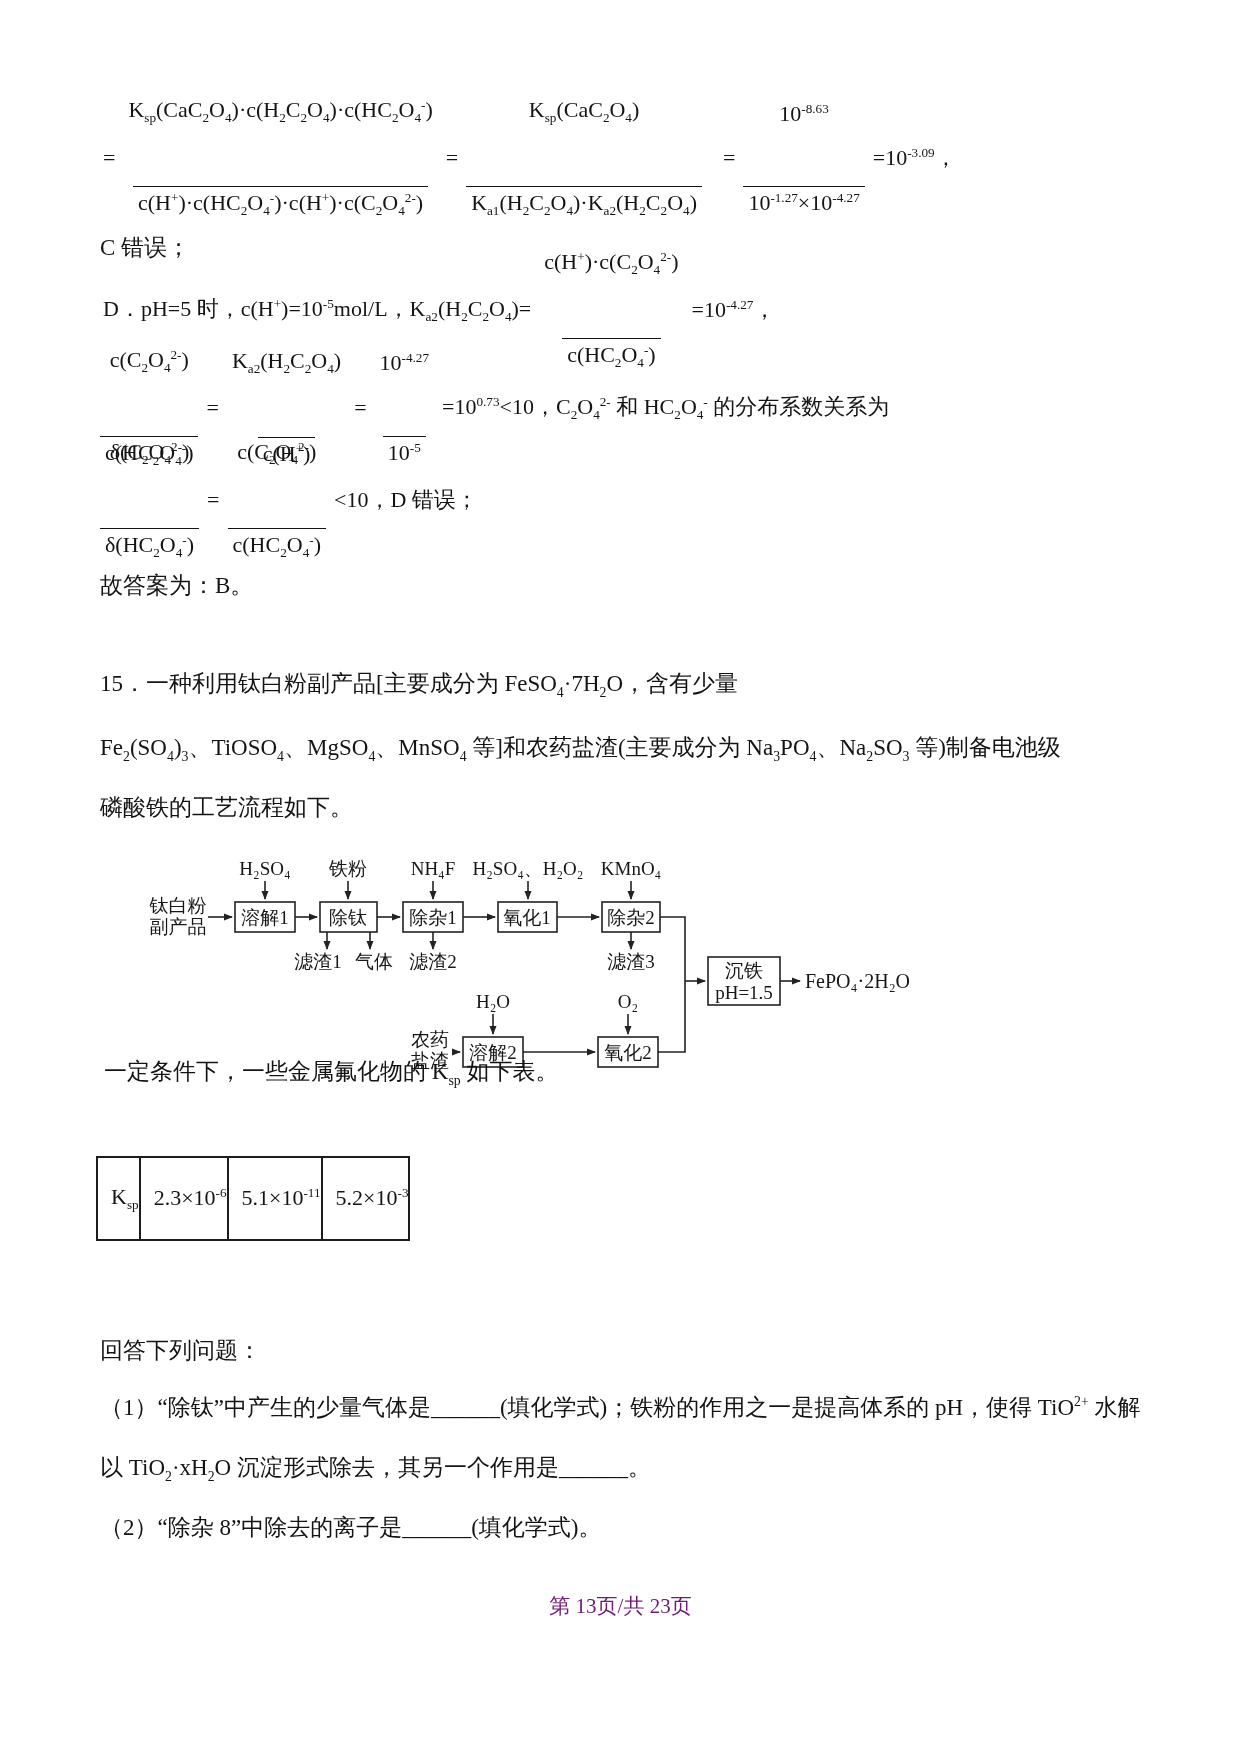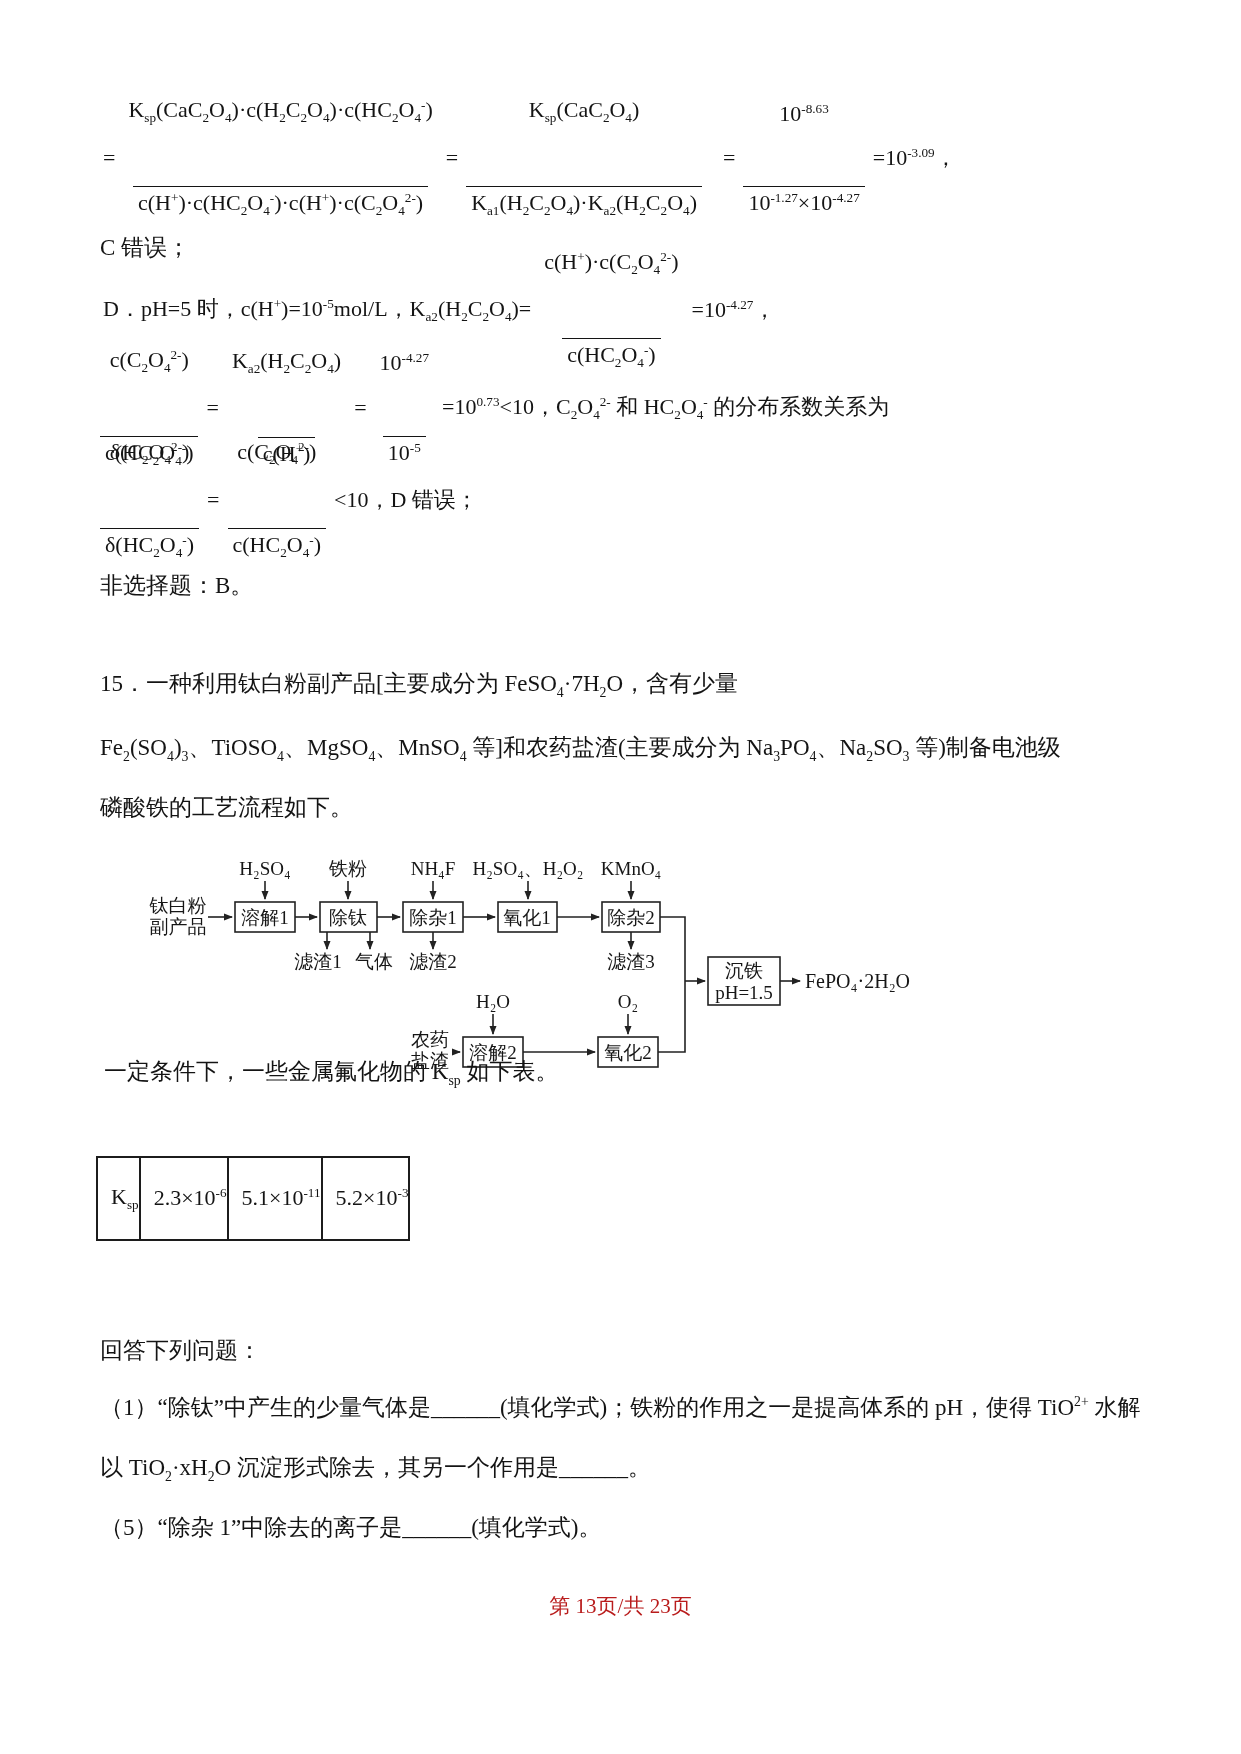--- a/index.html
+++ b/index.html
@@ -19,21 +19,21 @@
   .bold{font-weight:bold;font-size:24px;}
   .ksp-table{border-collapse:collapse;position:absolute;left:96px;top:1156px;table-layout:fixed;}
   .ksp-table td{
     border:2px solid #1c1c1c;height:81px;vertical-align:middle;
     padding:0 0 0 13px;font-size:22px;white-space:nowrap;color:#141414;
   }
   .diagram-svg{position:absolute;left:0;top:848px;}
   .diagram-svg text{font-family:"Liberation Serif","DejaVu Serif",serif;fill:#161616;font-size:19px;}
   .diagram-svg .bx{fill:#ffffff;stroke:#222;stroke-width:1.6;}
   .diagram-svg .ln{stroke:#222;stroke-width:1.6;fill:none;}
-  .footer{position:absolute;top:1592px;left:0;width:100%;text-align:center;font-size:21px;color:#b91c1c;}
+  .footer{position:absolute;top:1592px;left:0;width:100%;text-align:center;font-size:21px;color:#701a75;}
 </style>
 </head>
 <body>
 
 <div class="page">
 
   <div class="row eq-row" style="top:108px;height:100px;">
     <span class="plain">=</span>
     <span class="frac">
       <span class="num">K<sub>sp</sub>(CaC<sub>2</sub>O<sub>4</sub>)·c(H<sub>2</sub>C<sub>2</sub>O<sub>4</sub>)·c(HC<sub>2</sub>O<sub>4</sub><sup>-</sup>)</span>
@@ -87,21 +87,21 @@
       <span class="den">δ(HC<sub>2</sub>O<sub>4</sub><sup>-</sup>)</span>
     </span>
     <span class="plain">=</span>
     <span class="frac">
       <span class="num">c(C<sub>2</sub>O<sub>4</sub><sup>2-</sup>)</span>
       <span class="den">c(HC<sub>2</sub>O<sub>4</sub><sup>-</sup>)</span>
     </span>
     <span class="plain">&lt;10，D 错误；</span>
   </div>
 
-  <div class="row" style="top:570px;">非选择题：B。</div>
+  <div class="row" style="top:570px;">故答案为：B。</div>
 
 
   <div class="row" style="top:668px;">15．一种利用钛白粉副产品[主要成分为 FeSO<sub>4</sub>·7H<sub>2</sub>O，含有少量</div>
   <div class="row" style="top:732px;">Fe<sub>2</sub>(SO<sub>4</sub>)<sub>3</sub>、TiOSO<sub>4</sub>、MgSO<sub>4</sub>、MnSO<sub>4</sub> 等]和农药盐渣(主要成分为 Na<sub>3</sub>PO<sub>4</sub>、Na<sub>2</sub>SO<sub>3</sub> 等)制备电池级</div>
   <div class="row" style="top:792px;">磷酸铁的工艺流程如下。</div>
 
   <svg class="diagram-svg" width="1040" height="252" viewBox="0 0 1040 252">
     <defs>
       <marker id="ah" markerWidth="9" markerHeight="8" refX="8" refY="4" orient="auto" markerUnits="userSpaceOnUse">
         <polygon points="0,0.5 9,4 0,7.5" fill="#222"></polygon>
@@ -186,17 +186,17 @@
       <td>2.3×10<sup>-6</sup></td>
       <td>5.1×10<sup>-11</sup></td>
       <td>5.2×10<sup>-3</sup></td>
     </tr>
   </tbody>
     </table>
 
   <div class="row" style="top:1335px;">回答下列问题：</div>
   <div class="row" style="top:1392px;">（1）“除钛”中产生的少量气体是______(填化学式)；铁粉的作用之一是提高体系的 pH，使得 TiO<sup>2+</sup> 水解</div>
   <div class="row" style="top:1452px;">以 TiO<sub>2</sub>·xH<sub>2</sub>O 沉淀形式除去，其另一个作用是______。</div>
-  <div class="row" style="top:1512px;">（5）“除杂 1”中除去的离子是______(填化学式)。</div>
+  <div class="row" style="top:1512px;">（2）“除杂 8”中除去的离子是______(填化学式)。</div>
 
   <div class="footer">第 13页/共 23页</div>
 
 </div>
 
 </body></html>

